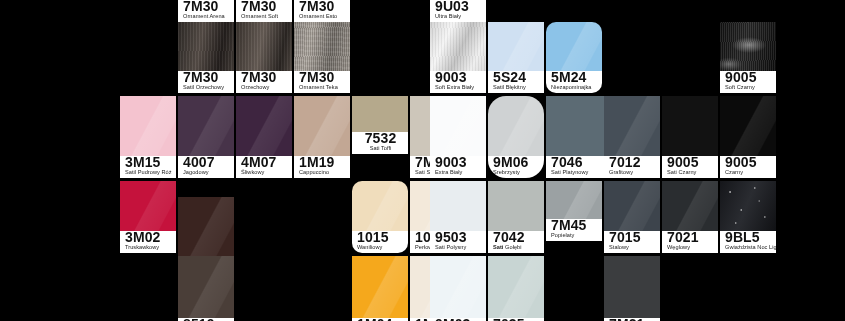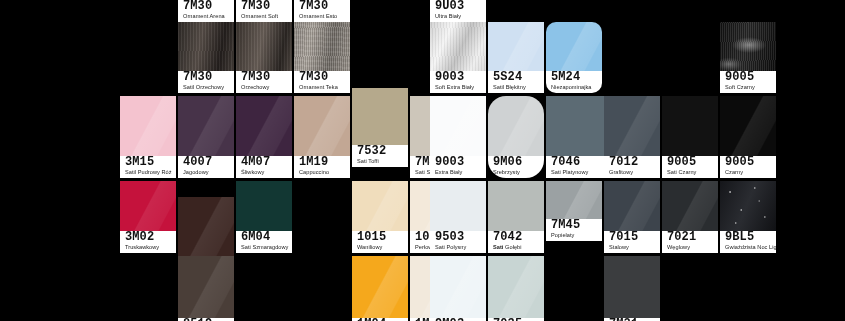--- a/index.html
+++ b/index.html
@@ -51,27 +51,26 @@
     position:absolute;
     left:0;right:0;bottom:0;
     height:22px;
     background:#ffffff;
     color:#000;
     padding:2px 4px 0 5px;
     box-sizing:border-box;
   }
   .code{
     display:block;
-    font-size:12px;
+    font-size:14px;
     font-weight:bold;
     line-height:9.5px;
     letter-spacing:0.1px;
     color:#111;
     white-space:nowrap;
-    font-family:Liberation Mono, monospace;
   }
   .nm{
     display:block;
     font-size:5.6px;
     line-height:7px;
     color:#222;
     white-space:nowrap;
     letter-spacing:0.05px;
     margin-top:1px;
   }
@@ -241,21 +240,21 @@
     </div>
     <div class="cell" style="left: 294px; top: 96px; width: 56px; height: 82px;">
       <div class="swatch" style="background: rgb(194, 167, 148);">
         <div class="sheen"></div>
       </div>
       <div class="label">
         <span class="code">1M19</span>
         <span class="nm">Cappuccino</span>
       </div>
     </div>
-    <div class="cell" style="left: 352px; top: 88px; width: 56px; height: 79px;">
+    <div class="cell" style="left: 352px; top: 96px; width: 56px; height: 58px; text-align: center;">
       <div class="swatch" style="background: rgb(181, 169, 140);"></div>
       <div class="label">
         <span class="code">7532</span>
         <span class="nm">Sati Toffi</span>
       </div>
     </div>
     <div class="cell" style="left: 410px; top: 96px; width: 56px; height: 82px;">
       <div class="swatch" style="background: rgb(205, 198, 186);"></div>
       <div class="label">
         <span class="code">7M44</span>
@@ -323,28 +322,21 @@
     </div>
     <div class="cell" style="left: 178px; top: 181px; width: 56px; height: 84px; margin-top: 16px;">
       <div class="swatch" style="background: rgb(58, 36, 32);">
         <div class="sheen dark"></div>
       </div>
       <div class="label">
         <span class="code">8017</span>
         <span class="nm">Czekoladowy</span>
       </div>
     </div>
-    <div class="cell" style="left: 236px; top: 181px; width: 56px; height: 72px;">
-      <div class="swatch" style="background: rgb(18, 55, 51);"></div>
-      <div class="label">
-        <span class="code">6M04</span>
-        <span class="nm">Sati Szmaragdowy</span>
-      </div>
-    </div>
-    <div class="cell" style="left: 352px; top: 181px; width: 56px; height: 72px;">
+    <div class="cell" style="left: 352px; top: 181px; width: 56px; height: 72px; border-radius: 10px;">
       <div class="swatch" style="background: rgb(240, 221, 188);">
         <div class="sheen"></div>
       </div>
       <div class="label">
         <span class="code">1015</span>
         <span class="nm">Waniliowy</span>
       </div>
     </div>
     <div class="cell" style="left: 410px; top: 181px; width: 56px; height: 72px;">
       <div class="swatch" style="background: rgb(243, 233, 218);">

